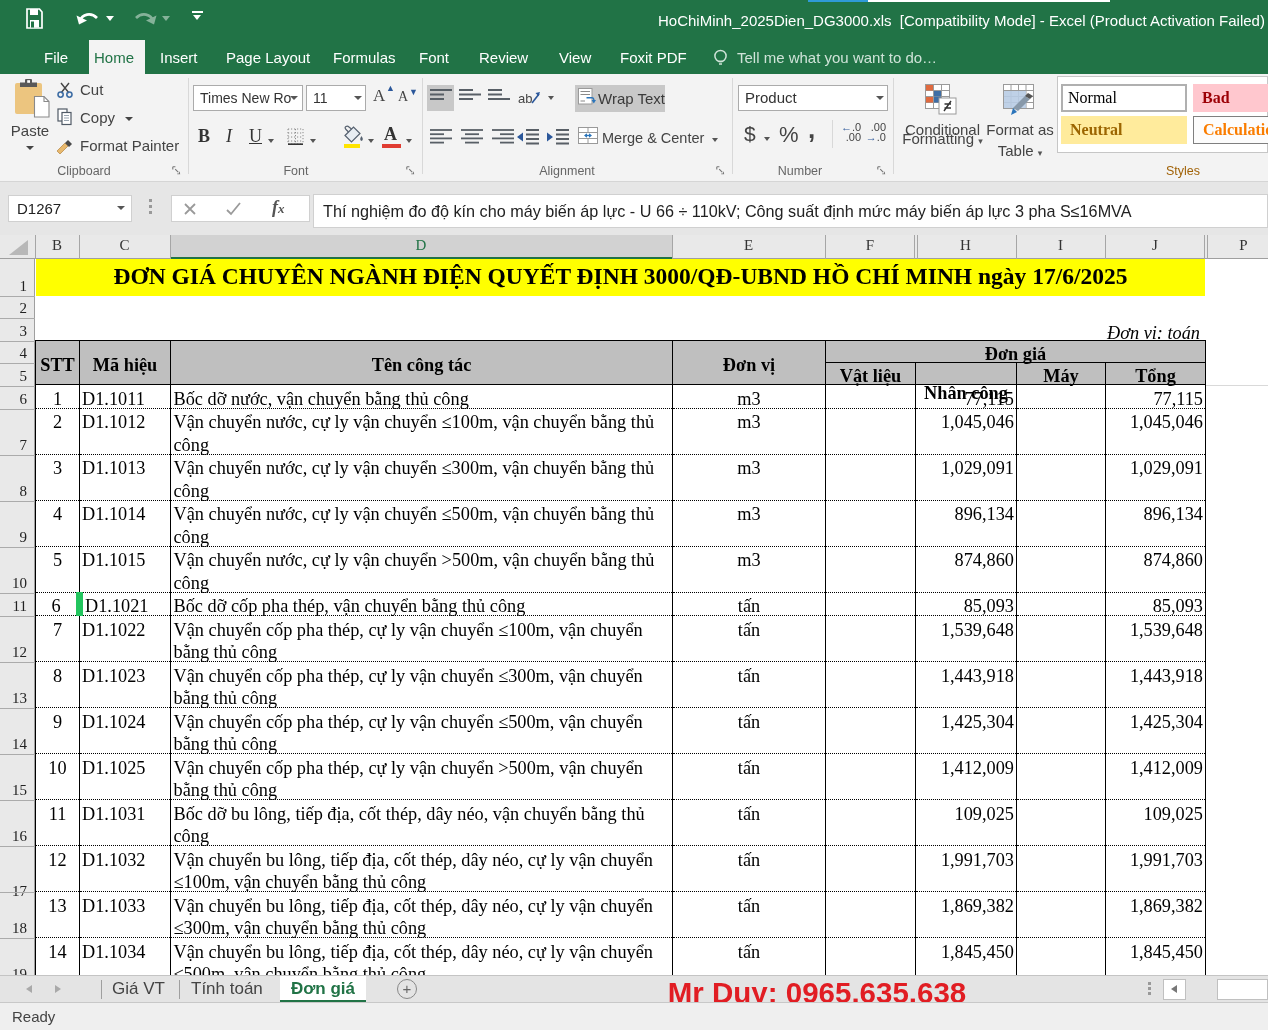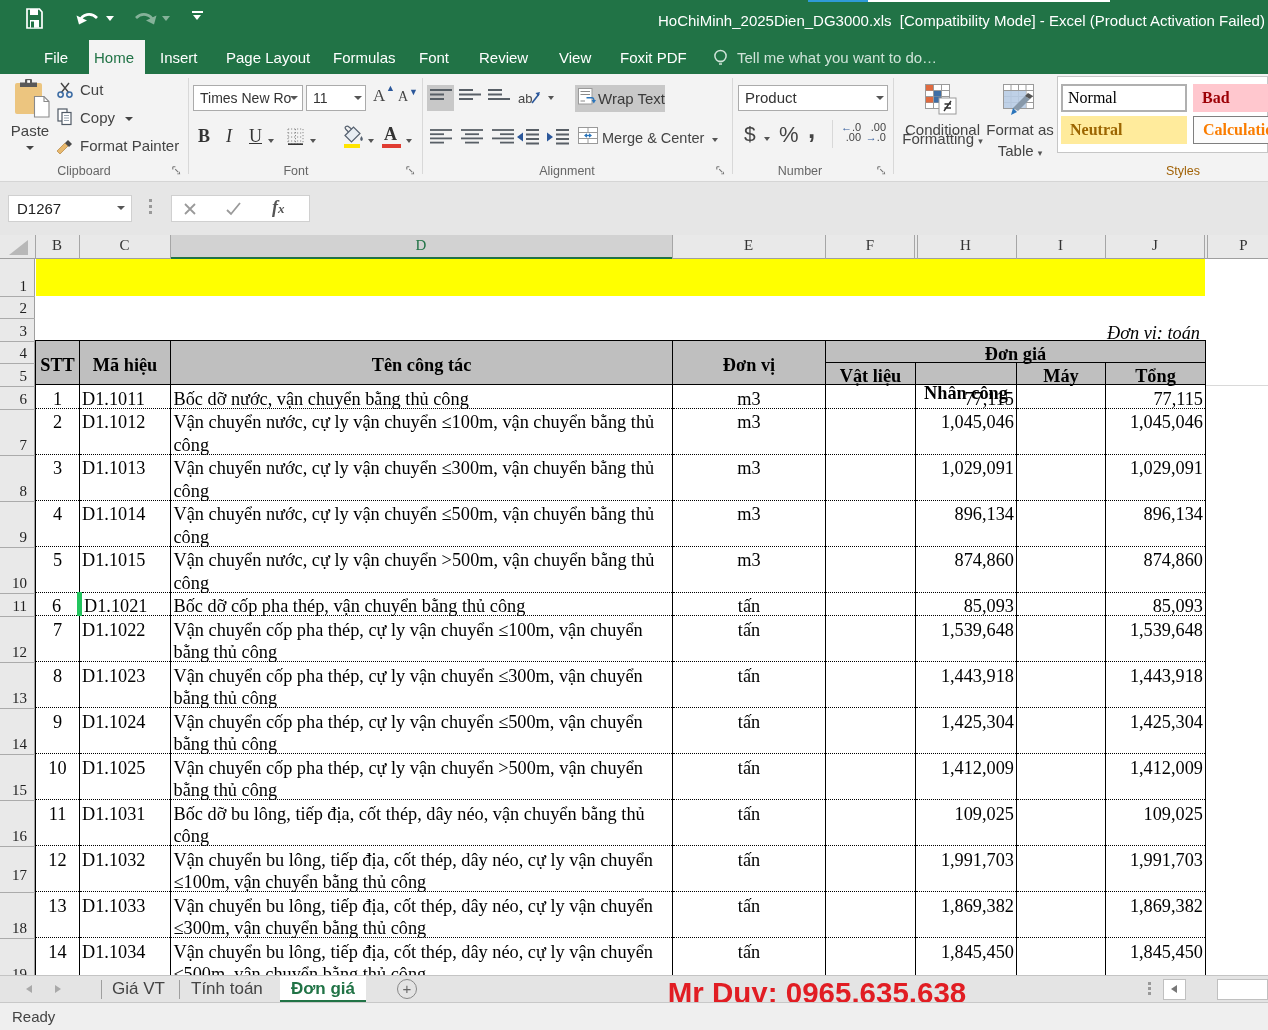--- a/index.html
+++ b/index.html
@@ -236,20 +236,21 @@
 <div class="abs" style="left:117px;top:24px;width:0;height:0;border-left:4px solid transparent;border-right:4px solid transparent;border-top:4.5px solid #555"></div>
 <div class="abs" style="left:149px;top:17px;width:3px;height:3px;background:#999;box-shadow:0 6px #999,0 12px #999"></div>
 <div class="abs" style="left:171px;top:13px;width:139px;height:27px;background:#fff;border:1px solid #d0d0d0"></div>
 <svg class="abs" style="left:183px;top:20px" width="14" height="14" viewBox="0 0 14 14">
 <path d="M2 2 l10 10 M12 2 l-10 10" stroke="#9a9a9a" stroke-width="1.8"></path>
     </svg>
 <svg class="abs" style="left:226px;top:20px" width="16" height="14" viewBox="0 0 16 14">
 <path d="M1 8 l4 4 9-11" fill="none" stroke="#9a9a9a" stroke-width="1.8"></path>
     </svg>
 <div class="abs serif" style="left:272px;top:15px;font-size:18px;font-style:italic;color:#555;font-weight:bold">f<span style="font-size:13px">x</span></div>
+<div class="abs" style="left:313px;top:12px;width:955px;height:34px;background:#fff;border:1px solid #d0d0d0;font-size:15px;color:#222;line-height:32px;padding-left:9px;white-space:nowrap;font-size:16.2px;overflow:hidden">Thí nghiệm đo độ kín cho máy biến áp lực - U 66 ÷ 110kV; Công suất định mức máy biến áp lực 3 pha S≤16MVA</div>
 </div>
 <div class="abs serif" style="left:0;top:235px;width:1268px;height:24px;background:#e9e9e9;border-bottom:1px solid #9f9f9f">
 <div class="abs" style="left:170px;top:0;width:502px;height:24px;background:#d2d2d2;border-bottom:2px solid #217346"></div>
 <div class="abs" style="left:35px;top:2px;width:44px;text-align:center;font-size:15px;color:#333">B</div>
 <div class="abs" style="left:79px;top:2px;width:91px;text-align:center;font-size:15px;color:#333">C</div>
 <div class="abs" style="left:170px;top:2px;width:502px;text-align:center;font-size:15px;color:#217346">D</div>
 <div class="abs" style="left:672px;top:2px;width:153px;text-align:center;font-size:15px;color:#333">E</div>
 <div class="abs" style="left:825px;top:2px;width:90px;text-align:center;font-size:15px;color:#333">F</div>
 <div class="abs" style="left:915px;top:2px;width:101px;text-align:center;font-size:15px;color:#333">H</div>
 <div class="abs" style="left:1016px;top:2px;width:89px;text-align:center;font-size:15px;color:#333">I</div>
@@ -295,27 +296,28 @@
 <div class="abs serif" style="left:0;top:357px;width:27px;height:46px;font-size:15px;color:#222;display:flex;align-items:flex-end;justify-content:flex-end;padding-bottom:1px">12</div>
 <div class="abs" style="left:0;top:403px;width:35px;height:1px;background:#ababab"></div>
 <div class="abs serif" style="left:0;top:403px;width:27px;height:46px;font-size:15px;color:#222;display:flex;align-items:flex-end;justify-content:flex-end;padding-bottom:1px">13</div>
 <div class="abs" style="left:0;top:449px;width:35px;height:1px;background:#ababab"></div>
 <div class="abs serif" style="left:0;top:449px;width:27px;height:46px;font-size:15px;color:#222;display:flex;align-items:flex-end;justify-content:flex-end;padding-bottom:1px">14</div>
 <div class="abs" style="left:0;top:495px;width:35px;height:1px;background:#ababab"></div>
 <div class="abs serif" style="left:0;top:495px;width:27px;height:46px;font-size:15px;color:#222;display:flex;align-items:flex-end;justify-content:flex-end;padding-bottom:1px">15</div>
 <div class="abs" style="left:0;top:541px;width:35px;height:1px;background:#ababab"></div>
 <div class="abs serif" style="left:0;top:541px;width:27px;height:46px;font-size:15px;color:#222;display:flex;align-items:flex-end;justify-content:flex-end;padding-bottom:1px">16</div>
 <div class="abs" style="left:0;top:587px;width:35px;height:1px;background:#ababab"></div>
-<div class="abs serif" style="left:0;top:580px;width:27px;height:46px;font-size:15px;color:#222;display:flex;align-items:flex-end;justify-content:flex-end;padding-bottom:1px">17</div>
+<div class="abs serif" style="left:0;top:596px;width:27px;height:46px;font-size:15px;color:#222;display:flex;align-items:flex-end;justify-content:flex-end;padding-bottom:1px">17</div>
 <div class="abs" style="left:0;top:633px;width:35px;height:1px;background:#ababab"></div>
 <div class="abs serif" style="left:0;top:633px;width:27px;height:46px;font-size:15px;color:#222;display:flex;align-items:flex-end;justify-content:flex-end;padding-bottom:1px">18</div>
 <div class="abs" style="left:0;top:679px;width:35px;height:1px;background:#ababab"></div>
 <div class="abs serif" style="left:0;top:679px;width:27px;height:46px;font-size:15px;color:#222;display:flex;align-items:flex-end;justify-content:flex-end;padding-bottom:1px">19</div>
 
 <div class="abs" style="left:36px;top:0;width:1169px;height:37px;background:#ffff00"></div>
+<div class="abs serif" style="left:36px;top:4px;width:1169px;text-align:center;font-size:23.5px;font-weight:bold;color:#000;white-space:nowrap">ĐƠN GIÁ CHUYÊN NGÀNH ĐIỆN QUYẾT ĐỊNH 3000/QĐ-UBND HỒ CHÍ MINH ngày 17/6/2025</div>
 <div class="abs serif" style="left:36px;top:64px;width:1164px;text-align:right;font-size:18.3px;font-style:italic;color:#000">Đơn vị: toán</div>
 <div class="abs" style="left:1205px;top:126px;width:63px;height:1px;background:#d9d9d9"></div>
 <table class="serif" style="position:absolute;left:35px;top:81px;border-collapse:collapse;table-layout:fixed;width:1170px;font-size:18.3px;color:#000">
 <colgroup>
         <col style="width:44px">
         <col style="width:91px">
         <col style="width:502px">
         <col style="width:153px">
         <col style="width:90px">
         <col style="width:101px">
@@ -461,21 +463,21 @@
           </td>
           <td style="border-left:1px solid #000;border-right:1px solid #000;border-top:1px dotted #000;vertical-align:top;padding:0;line-height:22.5px"></td>
           <td style="border-left:1px solid #000;border-right:1px solid #000;border-top:1px dotted #000;vertical-align:top;padding:0;line-height:22.5px;text-align:right;padding-right:2px">
             <div style="position:relative;top:2.5px">874,860</div>
           </td>
         </tr>
         <tr style="height:22px">
           <td style="border-left:1px solid #000;border-right:1px solid #000;border-top:1px dotted #000;vertical-align:top;padding:0;line-height:22.5px;text-align:center">
             <div style="position:relative;top:2.5px">6</div>
           </td>
-          <td style="border-left:5px solid #22c55e;border-right:1px solid #000;border-top:1px dotted #000;vertical-align:top;padding:0;line-height:22.5px;padding-left:2px">
+          <td style="border-left:7px solid #22c55e;border-right:1px solid #000;border-top:1px dotted #000;vertical-align:top;padding:0;line-height:22.5px;padding-left:2px">
             <div style="position:relative;top:2.5px">D1.1021</div>
           </td>
           <td style="border-left:1px solid #000;border-right:1px solid #000;border-top:1px dotted #000;vertical-align:top;padding:0;line-height:22.5px;padding-left:2.5px;padding-right:2px">
             <div style="position:relative;top:2.5px">Bốc dỡ cốp pha thép, vận chuyển bằng thủ công</div>
           </td>
           <td style="border-left:1px solid #000;border-right:1px solid #000;border-top:1px dotted #000;vertical-align:top;padding:0;line-height:22.5px;text-align:center">
             <div style="position:relative;top:2.5px">tấn</div>
           </td>
           <td style="border-left:1px solid #000;border-right:1px solid #000;border-top:1px dotted #000;vertical-align:top;padding:0;line-height:22.5px"></td>
           <td style="border-left:1px solid #000;border-right:1px solid #000;border-top:1px dotted #000;vertical-align:top;padding:0;line-height:22.5px;text-align:right;padding-right:2px">

